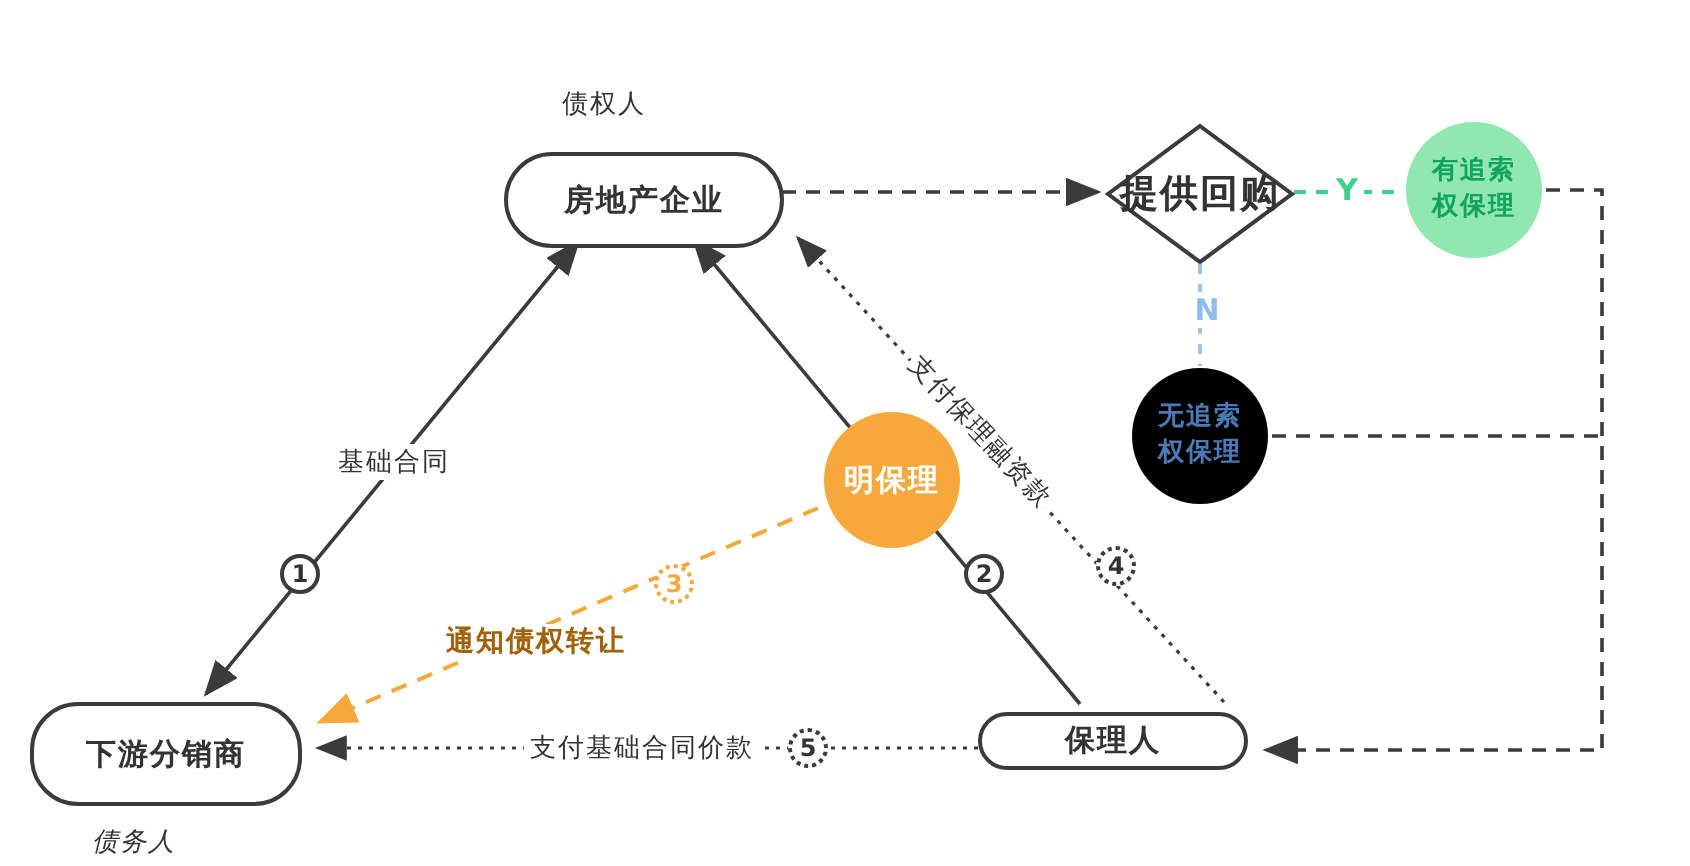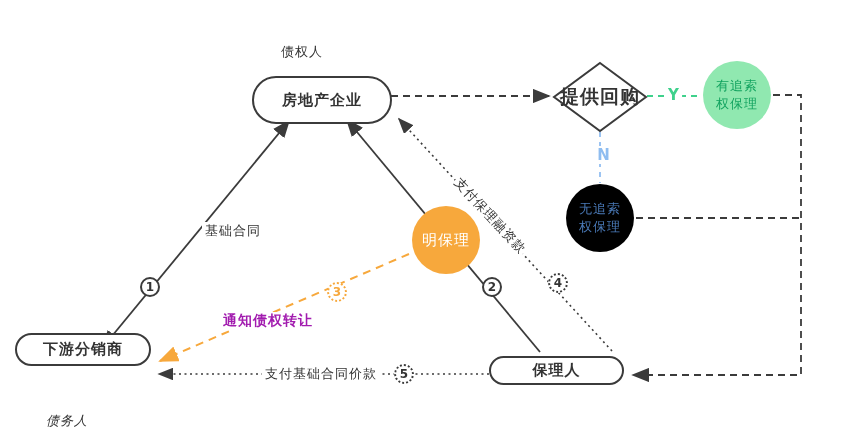--- a/index.html
+++ b/index.html
@@ -14,31 +14,31 @@
     font-weight:bold; font-size:15px; color:#333; letter-spacing:1px; box-sizing:border-box;
   }
   .role {
     position:absolute; z-index:3; transform:translate(-50%,-50%);
     font-size:13px; color:#333; white-space:nowrap; letter-spacing:1px;margin-top:10px;
   }
   .circle-node {
     position:absolute; z-index:3; border-radius:50%;
     display:flex; align-items:center; justify-content:center; text-align:center;
   }
-  .circle-text { font-weight:normal; line-height:1.35; letter-spacing:1px; }
+  .circle-text { font-weight:bold; line-height:1.35; letter-spacing:1px; }
   .diamond-label {
     position:absolute; z-index:3; transform:translate(-50%,-50%);
     font-size:19px; font-weight:600; color:#333; white-space:nowrap; letter-spacing:1px;
   }
   .edge-label {
     position:absolute; z-index:2; transform:translate(-50%,-50%);
     font-size:13px; color:#333; background:#fff; padding:0 3px; white-space:nowrap; letter-spacing:1px;
   }
   .edge-label.rotated { transform:translate(-50%,-50%) rotate(47deg); padding:0 1px; }
-  .edge-label.orange-label { color:#a21caf; font-weight:bold; font-size:14px; }
+  .edge-label.orange-label { color:#a16207; font-weight:bold; font-size:14px; }
   .edge-label.yn { font-weight:bold; font-size:15px; padding:0 2px; }
   .edge-label.yes { color:#3fd18c; }
   .edge-label.no { color:#8fbdf0; }
   .badge {
     position:absolute; z-index:4; width:20px; height:20px; border-radius:50%;
     background:#fff; transform:translate(-50%,-50%);
     display:flex; align-items:center; justify-content:center;
     font-size:12px; font-weight:bold; color:#333; box-sizing:border-box;
   }
   .badge.solid  { border:2px solid #3b3b3b; }
@@ -80,36 +80,36 @@
 
     <line x1="636" y1="218" x2="801" y2="218" stroke="#3b3b3b" stroke-width="1.8" stroke-dasharray="7 5"></line>
 
     <polygon points="600,63 646,97 600,131 554,97" fill="#ffffff" stroke="#3b3b3b" stroke-width="2"></polygon>
   </svg>
 
   <div class="role" style="left:302px; top:42px;">债权人</div>
   <div class="role" style="left:67px; top:411px;font-style:italic;">债务人</div>
 
   <div class="pill" style="left:252px; top:76px; width:140px; height:48px;">房地产企业</div>
-  <div class="pill" style="left:15px; top:333px; width:136px; height:33px;">下游分销商</div>
+  <div class="pill" style="left:15px; top:351px; width:136px; height:52px;">下游分销商</div>
   <div class="pill" style="left:489px; top:356px; width:135px; height:29px;">保理人</div>
 
   <div class="diamond-label" style="left:600px; top:97px;">提供回购</div>
 
   <div class="circle-node" style="left:703px; top:61px; width:68px; height:68px; background:#90e8b0;">
     <span class="circle-text" style="width:46px; font-size:13px; color:#12a35f;">有追索权保理</span>
   </div>
   <div class="circle-node" style="left:566px; top:184px; width:68px; height:68px; background:#000000;">
     <span class="circle-text" style="width:46px; font-size:13px; color:#4a7ab8;">无追索权保理</span>
   </div>
   <div class="circle-node" style="left:412px; top:206px; width:68px; height:68px; background:#f7a83c;">
     <span class="circle-text" style="font-size:15px; color:#ffffff;">明保理</span>
   </div>
 
-  <div class="edge-label" style="left:197px; top:231px;margin-left:36px;">基础合同</div>
+  <div class="edge-label" style="left:197px; top:231px;">基础合同</div>
   <div class="edge-label orange-label" style="left:268px; top:321px;">通知债权转让</div>
   <div class="edge-label rotated" style="left:490px; top:216px;">支付保理融资款</div>
   <div class="edge-label" style="left:321px; top:374px;">支付基础合同价款</div>
   <div class="edge-label yn yes" style="left:674px; top:95px;">Y</div>
   <div class="edge-label yn no" style="left:604px; top:155px;">N</div>
 
   <div class="badge solid" style="left:150px; top:287px;">1</div>
   <div class="badge solid" style="left:492px; top:287px;">2</div>
   <div class="badge orange" style="left:337px; top:292px;">3</div>
   <div class="badge dotted" style="left:558px; top:283px;">4</div>

